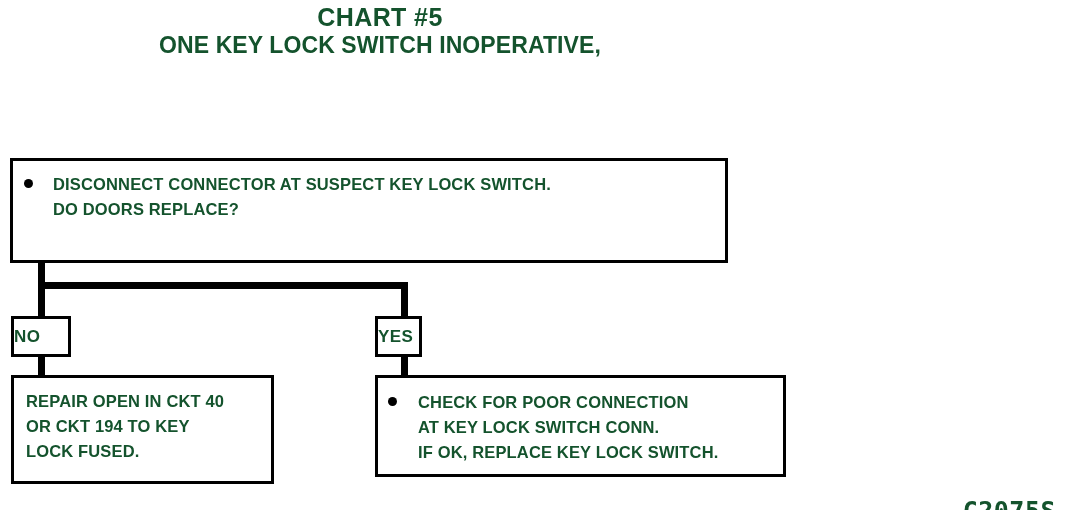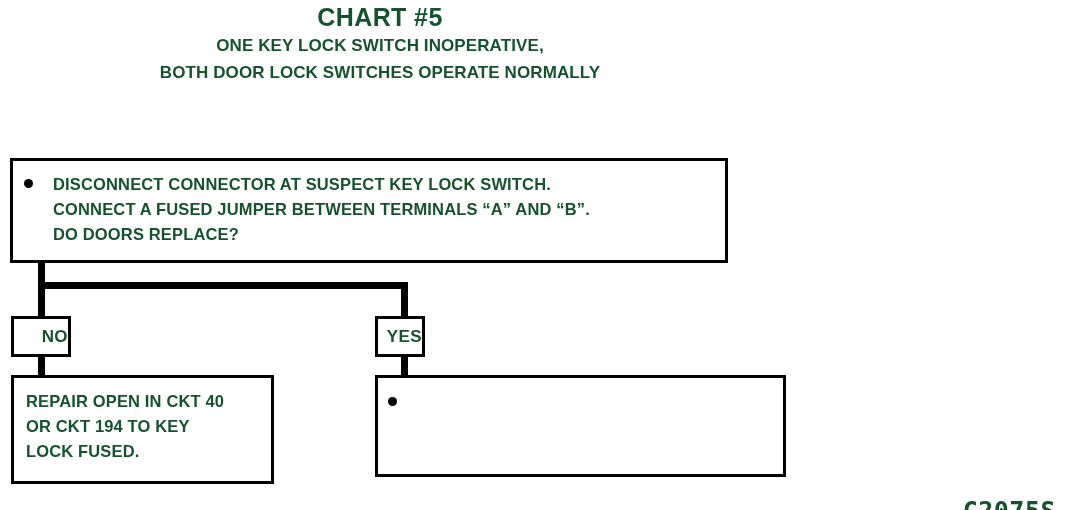--- a/index.html
+++ b/index.html
@@ -27,21 +27,21 @@
   }
   .title-line-1 {
     font-size: 25px;
     font-weight: bold;
     letter-spacing: 0.4px;
     line-height: 30px;
     white-space: nowrap;
   }
   .title-line-2,
   .title-line-3 {
-    font-size: 17px;
+    font-size: 23px;
     font-weight: bold;
     letter-spacing: 0.1px;
     line-height: 27px;
     white-space: nowrap;
   }
 
   
   .flow-box {
     position: absolute;
     box-sizing: border-box;
@@ -81,22 +81,21 @@
 
   
   .label-box {
     box-sizing: border-box;
     border: 3px solid #000000;
     background: #ffffff;
     position: absolute;
     z-index: 4;
     display: flex;
     align-items: center;
-    justify-content: flex-end;
-    padding-left: 44px;
+    justify-content: flex-start;
   }
   .label-box span {
     font-size: 17px;
     font-weight: bold;
     letter-spacing: 0.4px;
     line-height: 17px;
   }
   #no-box {
     left: 11px;
     top: 316px;
@@ -168,35 +167,33 @@
   }
 </style>
 </head>
 <body>
 
 <div id="page">
 
   <div class="title-block">
     <div class="title-line-1">CHART #5</div>
     <div class="title-line-2">ONE KEY LOCK SWITCH INOPERATIVE,</div>
-    <div class="title-line-3">BOTH DOOR LOCK SWITCHES OPERATE NORMALLY</div>
   </div>
 
   <div class="conn" id="conn-main-down"></div>
   <div class="conn" id="conn-horizontal"></div>
   <div class="conn" id="conn-no-down"></div>
   <div class="conn" id="conn-yes-down"></div>
   <div class="conn" id="conn-no-to-box"></div>
   <div class="conn" id="conn-yes-to-box"></div>
 
   <div class="flow-box" id="main-box">
     <div class="bullet"></div>
     <div class="lines">
       <div class="box-text">DISCONNECT CONNECTOR AT SUSPECT KEY LOCK SWITCH.</div>
-      <div class="box-text">CONNECT A FUSED JUMPER BETWEEN TERMINALS “A” AND “B”.</div>
       <div class="box-text">DO DOORS REPLACE?</div>
     </div>
   </div>
 
   <div class="label-box" id="no-box">
     <span>NO</span>
   </div>
   <div class="label-box" id="yes-box">
     <span>YES</span>
   </div>
@@ -204,17 +201,22 @@
   <div class="flow-box" id="left-outcome-box">
     <div class="lines">
       <div class="box-text">REPAIR OPEN IN CKT 40</div>
       <div class="box-text">OR CKT 194 TO KEY</div>
       <div class="box-text">LOCK FUSED.</div>
     </div>
   </div>
 
   <div class="flow-box" id="right-outcome-box">
     <div class="bullet"></div>
+    <div class="lines">
+      <div class="box-text">CHECK FOR POOR CONNECTION</div>
+      <div class="box-text">AT KEY LOCK SWITCH CONN.</div>
+      <div class="box-text">IF OK, REPLACE KEY LOCK SWITCH.</div>
+    </div>
   </div>
 
   <div id="ref-code">C2075S</div>
 
 </div>
 
 </body></html>

